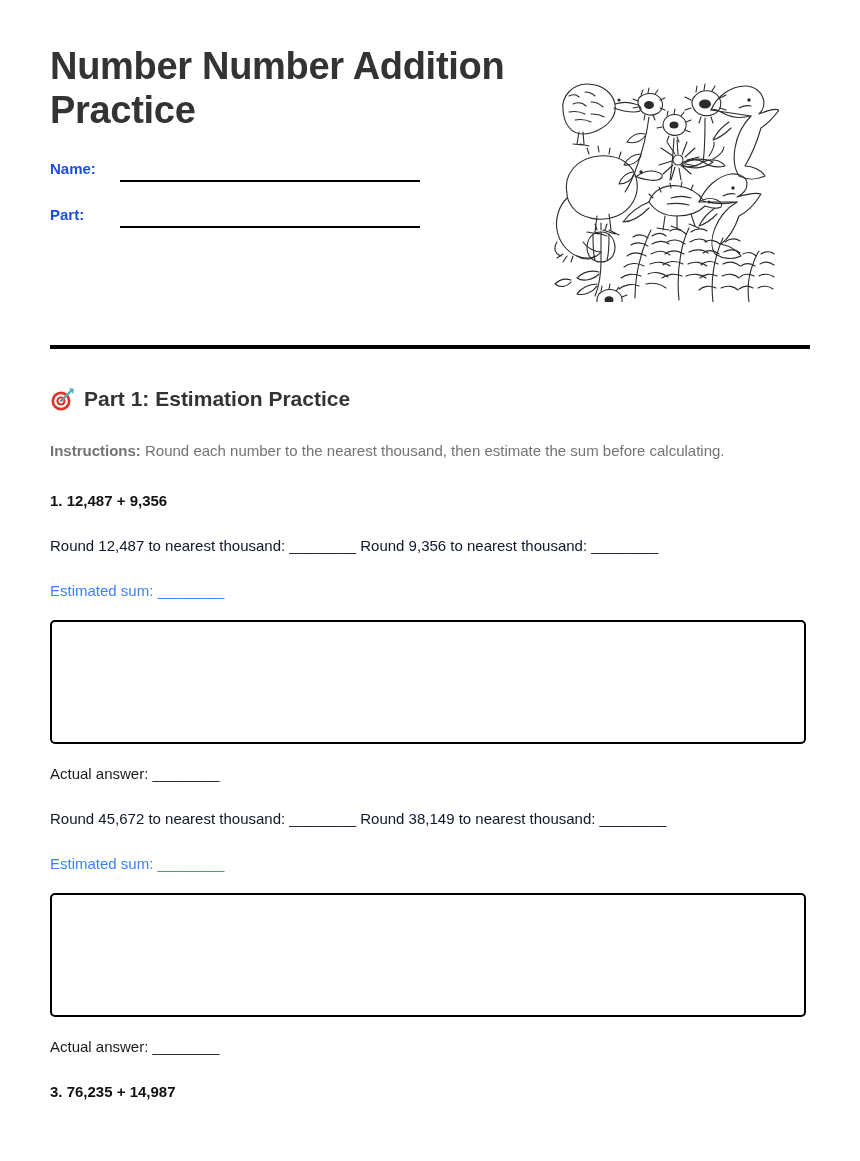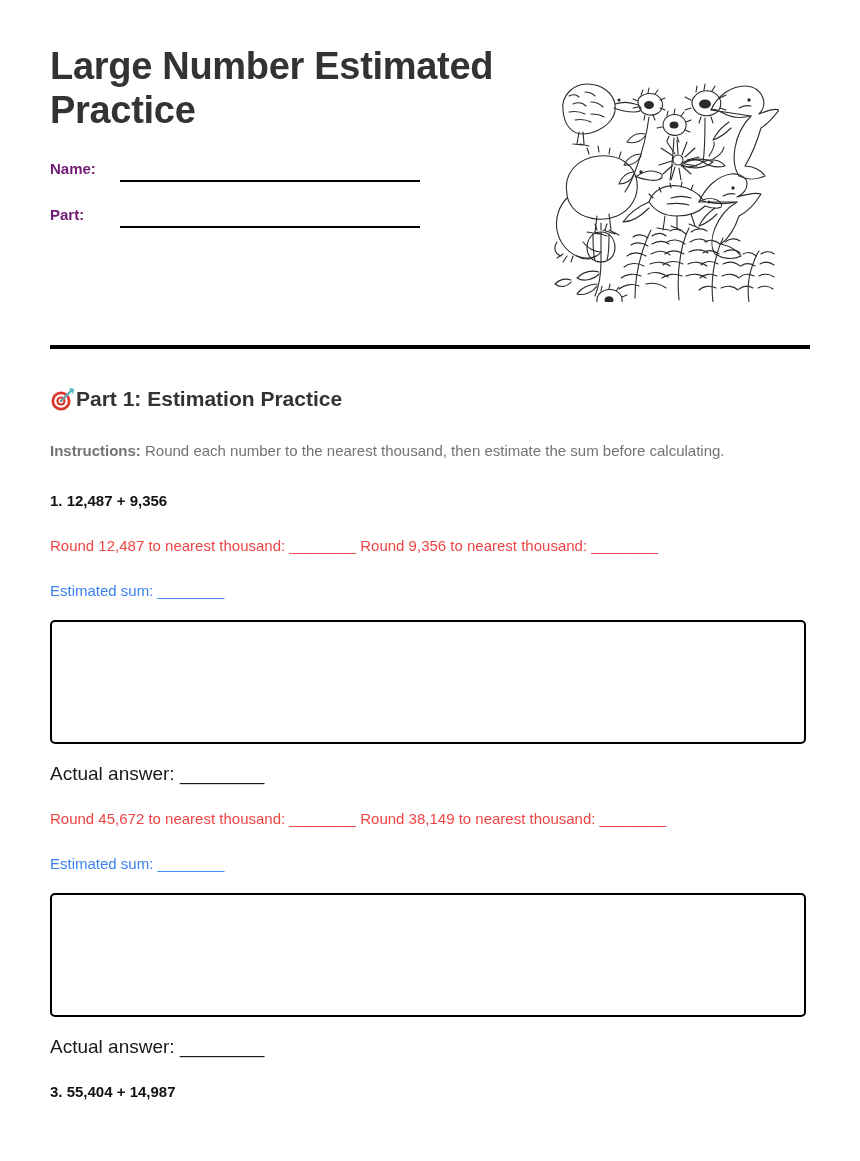--- a/index.html
+++ b/index.html
@@ -40,21 +40,21 @@
   }
   .field-row {
     display: flex;
     align-items: flex-end;
     margin-top: 22px;
     height: 24px;
   }
   .field-label {
     font-size: 15px;
     font-weight: bold;
-    color: #701a75;
+    color: #1d4ed8;
     width: 70px;
     flex: 0 0 70px;
     line-height: 18px;
   }
   .field-rule {
     width: 300px;
     height: 0;
     border-bottom: 2px solid #000000;
     margin-bottom: -4px;
   }
@@ -82,21 +82,21 @@
   
   .content {
     position: absolute;
     left: 50px;
     top: 385px;
     width: 760px;
   }
   .section-heading {
     display: flex;
     align-items: center;
-    gap: 0;
+    gap: 8px;
     font-size: 21px;
     font-weight: bold;
     color: #333333;
     margin: 0 0 28px 0;
     line-height: 28px;
   }
   .target-icon { display: inline-block; width: 26px; height: 26px; flex: 0 0 26px; }
   .target-icon svg { display: block; }
 
   .instructions {
@@ -112,51 +112,51 @@
     font-size: 15px;
     font-weight: bold;
     color: #111111;
     margin: 8px 0 26px 0;
     line-height: 19px;
   }
   .round-line {
     font-size: 15px;
     line-height: 19px;
     margin: 0 0 26px 0;
-    color: #ef4444;
+    color: #0f172a;
   }
   .estimate-line {
     font-size: 15px;
     line-height: 19px;
     margin: 0 0 20px 0;
     color: #3b82f6;
   }
   .work-box {
     width: 756px;
     height: 124px;
     border: 2px solid #000000;
     border-radius: 5px;
     box-sizing: border-box;
     background: #ffffff;
     margin: 0 0 20px 0;
   }
   .actual-line {
-    font-size: 19px;
+    font-size: 15px;
     line-height: 19px;
     margin: 0 0 26px 0;
     color: #1a1a1a;
   }
 </style>
 </head>
 <body>
 
 <div class="page">
 
   <div class="header">
-    <h1 class="worksheet-title">Large Number Estimated Practice</h1>
+    <h1 class="worksheet-title">Number Number Addition Practice</h1>
 
     <div class="field-row">
       <span class="field-label">Name:</span>
       <span class="field-rule"></span>
     </div>
 
     <div class="field-row">
       <span class="field-label">Part:</span>
       <span class="field-rule"></span>
     </div>
@@ -359,17 +359,17 @@
     </div>
 
     <div class="problem">
       <p class="round-line">Round 45,672 to nearest thousand: ________  Round 38,149 to nearest thousand: ________</p>
       <p class="estimate-line">Estimated sum: ________</p>
       <div class="work-box"></div>
       <p class="actual-line">Actual answer: ________</p>
     </div>
 
     <div class="problem">
-      <p class="problem-title">3. 55,404 + 14,987</p>
+      <p class="problem-title">3. 76,235 + 14,987</p>
     </div>
 
   </div>
 </div>
 
 </body></html>

